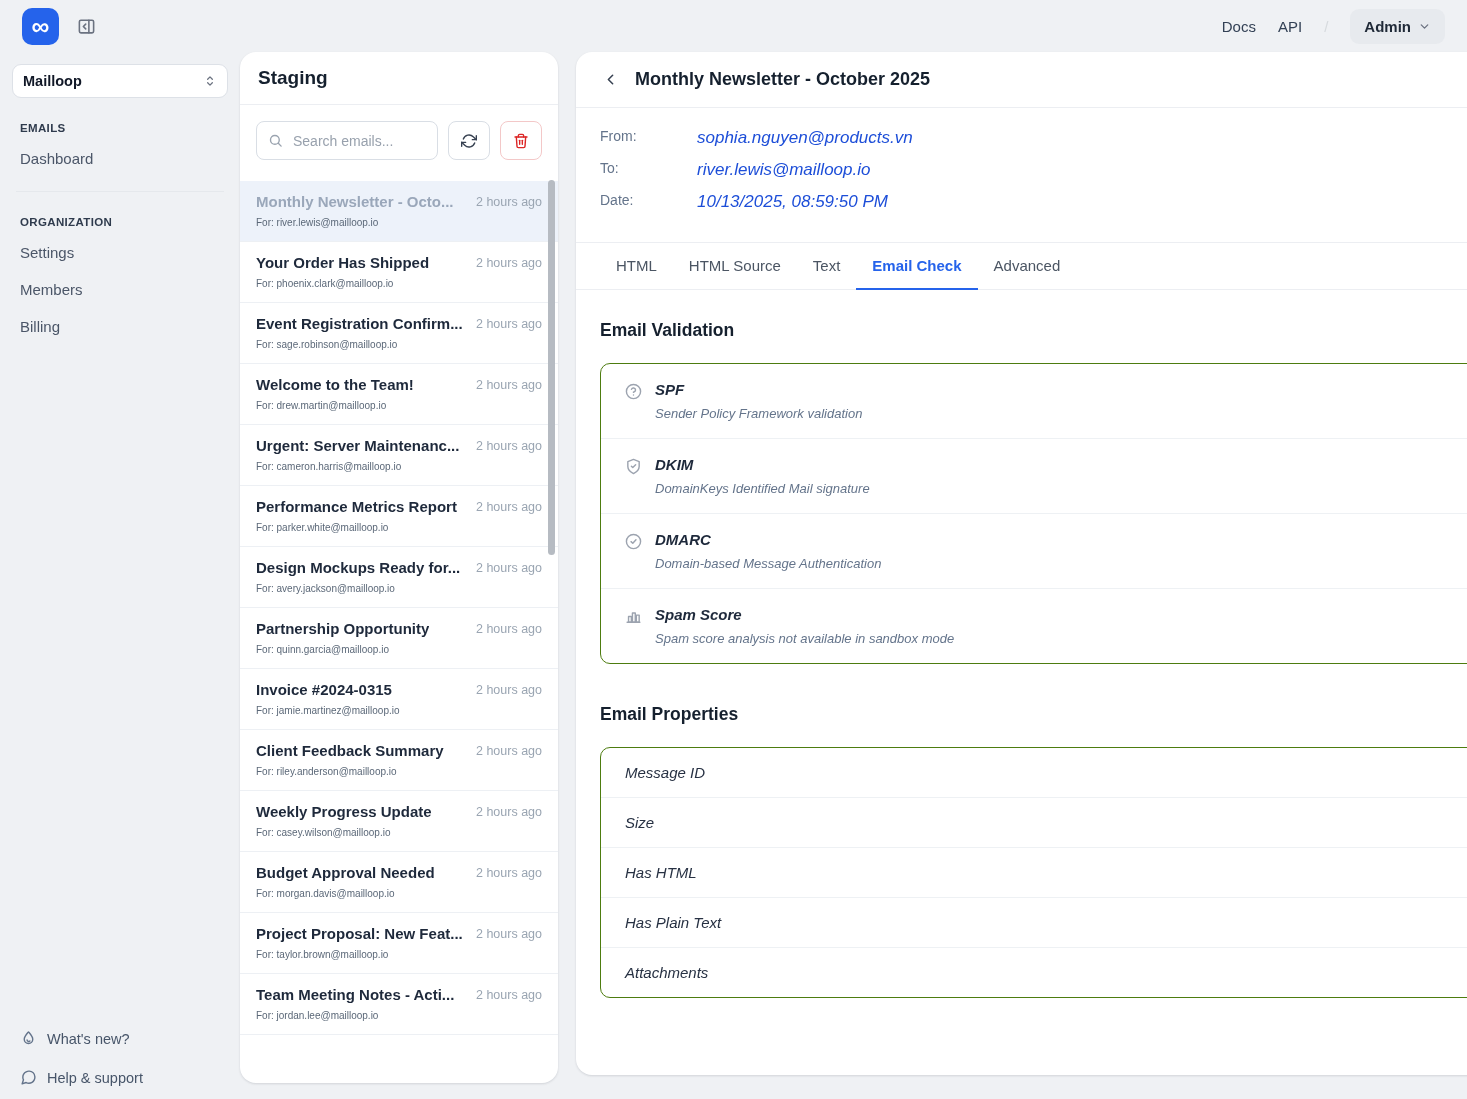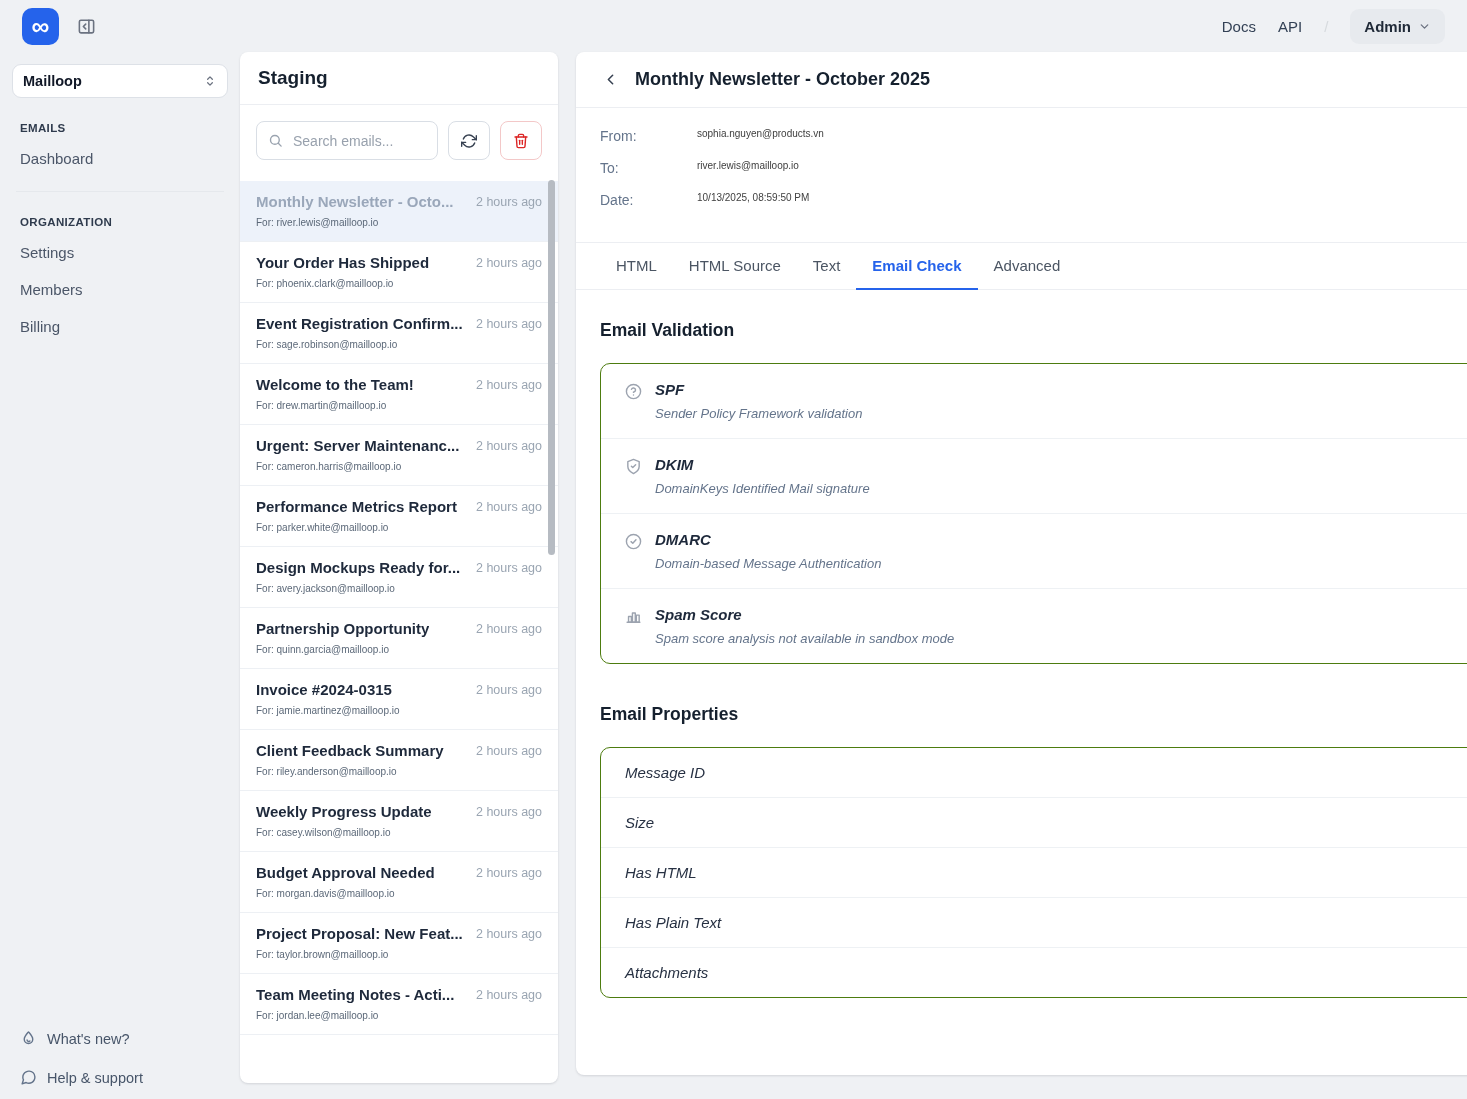--- a/index.html
+++ b/index.html
@@ -30,21 +30,21 @@
     display:flex; align-items:center; justify-content:space-between; padding:0 10px;
     font-size:14.5px; font-weight:600; color:#111827; cursor:pointer; }
   .side-section-title { font-size:11.5px; font-weight:700; color:#2f3b4d; letter-spacing:.35px; margin:24px 8px 6px; }
   .nav-item { font-size:15px; color:#4b5а68; color:#4b5668; padding:10px 8px; border-radius:7px; cursor:pointer; }
   .side-divider { border-top:1px solid #e5e8ec; margin:14px 4px 2px; }
   .sidebar-footer { position:absolute; left:12px; right:12px; bottom:2px; }
   .footer-item { display:flex; align-items:center; gap:10px; padding:11px 8px; font-size:14.5px; color:#475569; cursor:pointer; }
   .footer-item svg { color:#64748b; }
 
   
-  .card { position:absolute; background:#fff; border-radius:8px;
+  .card { position:absolute; background:#fff; border-radius:16px;
     box-shadow:0 1px 2px rgba(16,24,40,.05), 0 1px 3px rgba(16,24,40,.08); }
 
   
   .list-card { left:240px; top:52px; width:318px; height:1031px; overflow:hidden; }
   .list-header { height:53px; display:flex; align-items:center; padding:0 18px;
     border-bottom:1px solid #eceef2; font-size:19px; font-weight:700; color:#15202e; }
   .list-toolbar { display:flex; gap:10px; padding:16px; align-items:center; }
   .search-box { flex:1; height:39px; border:1px solid #d9dee5; border-radius:8px;
     display:flex; align-items:center; padding:0 11px; gap:8px; background:#fff; }
   .search-box input { border:none; outline:none; font-size:14px; color:#334155; width:100%;
@@ -68,21 +68,21 @@
   
   .detail-card { left:576px; top:52px; width:1044px; height:1023px; overflow:hidden; }
   .detail-header { height:56px; display:flex; align-items:center; gap:14px;
     padding:0 24px; border-bottom:1px solid #eceef2; }
   .back-btn { background:none; border:none; padding:2px; cursor:pointer; color:#374151; }
   .detail-title { font-size:18px; font-weight:700; color:#15202e; }
   .header-trash { margin-left:auto; background:none; border:none; padding:4px; cursor:pointer; color:#dc2626; }
   .meta { padding:20px 24px 18px; }
   .meta-row { display:flex; height:32px; }
   .meta-label { width:97px; color:#64748b; font-size:14px; }
-  .meta-value { color:#404040; font-size:10px; }
+  .meta-value { color:#1d4ed8; font-size:17px;font-style:italic; }
   .tabs { display:flex; border-top:1px solid #eceef2; border-bottom:1px solid #eceef2;
     padding:0 24px; height:48px; }
   .tab { padding:0 16px; display:flex; align-items:center; font-size:15px; color:#4b5563;
     border-bottom:2px solid transparent; margin-bottom:-1px; cursor:pointer; }
   .tab.active { color:#2563eb; font-weight:600; border-bottom-color:#2563eb; }
   .detail-content { padding:30px 24px; }
   .section-heading { font-size:17.5px; font-weight:700; color:#15202e; margin:0 0 22px; }
   .validation-card, .props-card { border:1px solid #4d7c0f; border-radius:10px;font-style:italic; }
   .vrow { display:flex; align-items:flex-start; padding:17px 24px; border-bottom:1px solid #eef1f4; }
   .vrow:last-child { border-bottom:none; }

